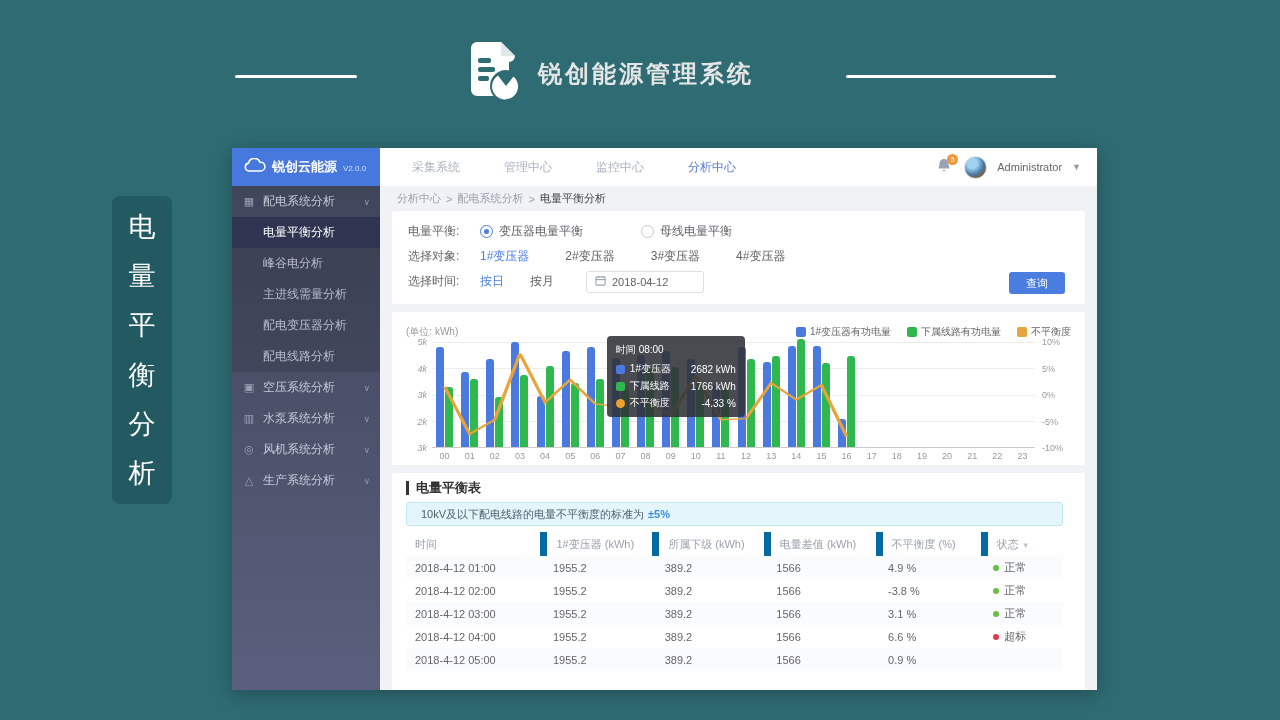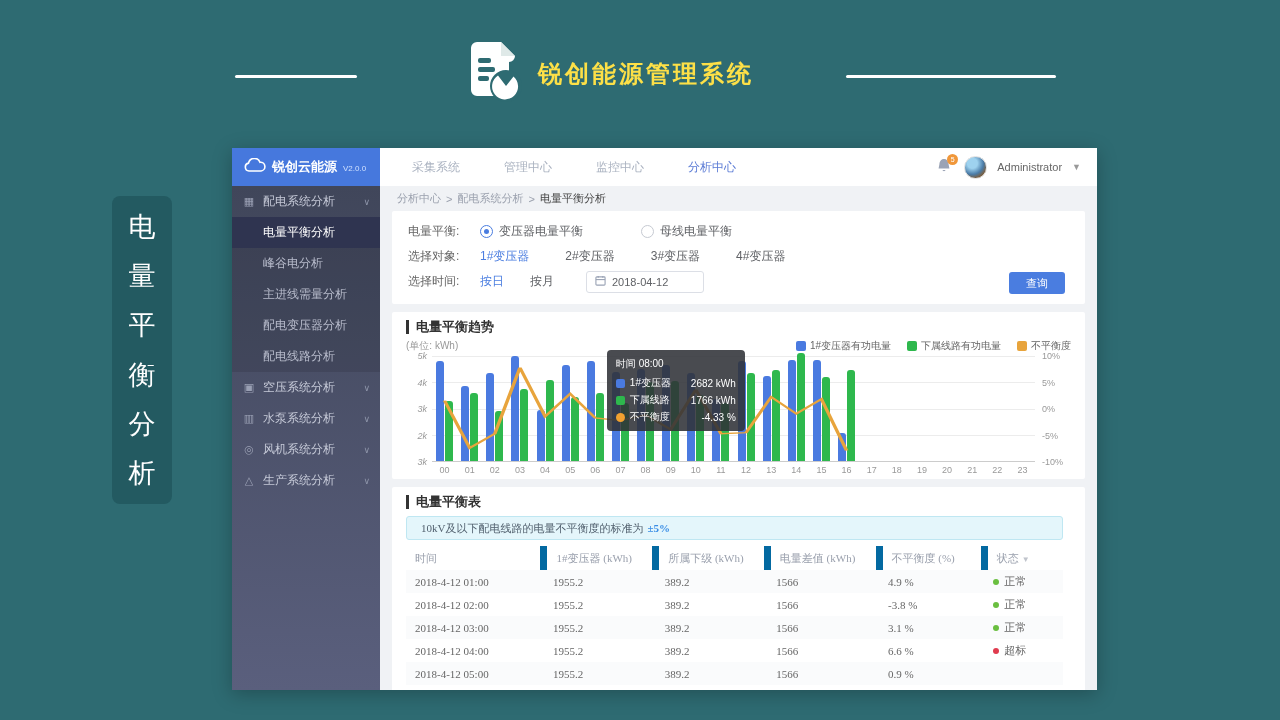--- a/index.html
+++ b/index.html
@@ -5,21 +5,21 @@
   * { margin:0; padding:0; box-sizing:border-box; }
   html,body { width:1280px; height:720px; overflow:hidden; }
   body { font-family:"Liberation Sans","DejaVu Sans",sans-serif; background:#2e6b72; position:relative; }
 
   
   .deco-header { position:absolute; left:0; top:42px; width:1280px; height:70px; }
   .deco-line { position:absolute; background:#fff; height:3px; border-radius:2px; top:33px; }
   .deco-line.left { left:235px; width:122px; }
   .deco-line.right { left:846px; width:210px; }
   .deco-center { position:absolute; left:468px; top:0; display:flex; align-items:center; gap:16px; }
-  .deco-title { color:#fde047; font-size:24px; font-weight:bold; letter-spacing:3px; }
+  .deco-title { color:#e5e5e5; font-size:24px; font-weight:bold; letter-spacing:3px; }
 
   
   .side-tag { position:absolute; left:112px; top:196px; width:60px; height:308px; background:#235a61;
     border-radius:8px; display:flex; flex-direction:column; align-items:center; justify-content:space-evenly;
     color:#fff; font-size:27px; }
 
   
   .window { position:absolute; left:232px; top:148px; width:865px; height:542px; background:#f0f2f5;
     box-shadow:0 4px 18px rgba(0,0,0,.25); overflow:hidden; }
 
@@ -98,21 +98,21 @@
   
   .tooltip { position:absolute; left:29%; top:-6px; width:138px; background:rgba(48,50,56,.88); border-radius:4px;
     padding:7px 9px; color:#fff; font-size:10px; z-index:5; }
   .tt-title { margin-bottom:5px; }
   .tt-row { display:flex; align-items:center; gap:5px; margin-top:3px; }
   .tt-sw { width:9px; height:9px; border-radius:2px; flex:0 0 9px; }
   .tt-sw.round { border-radius:50%; }
   .tt-label { flex:1; }
 
   
-  .table-card { padding:8px 22px 0 14px; height:222px; overflow:hidden;font-family:Liberation Serif, serif; }
+  .table-card { padding:8px 22px 0 14px; height:222px; overflow:hidden; }
   .notice { margin:7px 0 6px 0; background:#e4f6fb; border:1px solid #bfe7f2; border-radius:3px; height:24px;
     display:flex; align-items:center; padding-left:14px; font-size:11px; color:#51606e; gap:4px; }
   .notice b { color:#3a8ee6; font-weight:bold; }
   .tbl { width:100%; border-collapse:collapse; table-layout:fixed; }
   .tbl th { font-size:11px; color:#9aa0ad; font-weight:normal; text-align:left; height:24px;
     border-left:7px solid #0369a1; padding-left:9px; }
   .tbl th:first-child { border-left:none;margin-top:40px; }
   .tbl td { font-size:11px; color:#666; height:23px; padding-left:9px; }
   .tbl tr.zebra { background:#fafbfc; }
   .status-dot { display:inline-block; width:6px; height:6px; border-radius:50%; margin-right:5px; vertical-align:middle; }
@@ -264,21 +264,20 @@
               <line x1="8.5" y1="1" x2="8.5" y2="3" stroke="#9aa3b5" stroke-width="1.2"></line>
             </svg>
           </span>
           <span>2018-04-12</span>
         </span>
       </div>
       <button class="query-btn">查询</button>
     </div>
 
     <div class="card chart-card">
-      <div class="sec-title">电量平衡趋势</div>
       <div class="chart-meta">
         <span class="unit">(单位: kWh)</span>
         <span class="legend" id="legend">
             <span class="legend-item">
               <span class="legend-swatch" style="background: rgb(74, 122, 224);"></span>
               <span>1#变压器有功电量</span>
             </span>
             <span class="legend-item">
               <span class="legend-swatch" style="background: rgb(46, 184, 77);"></span>
               <span>下属线路有功电量</span>

